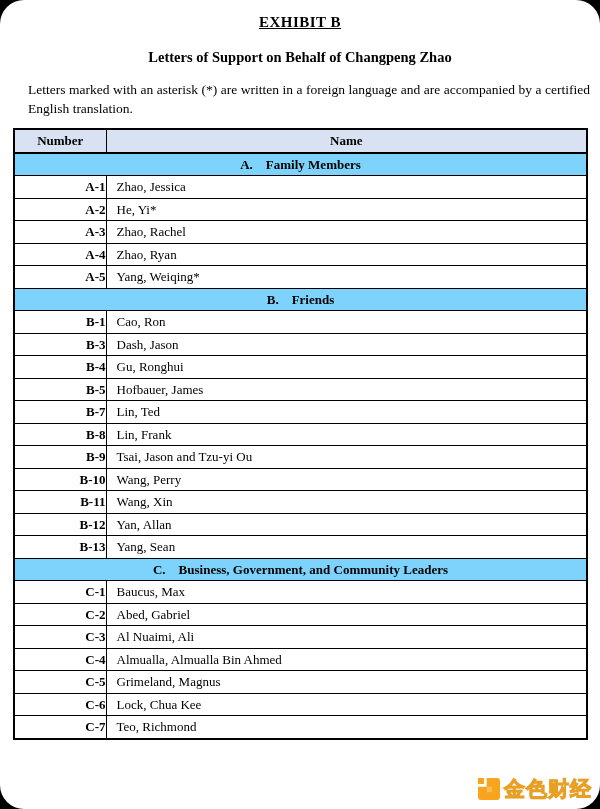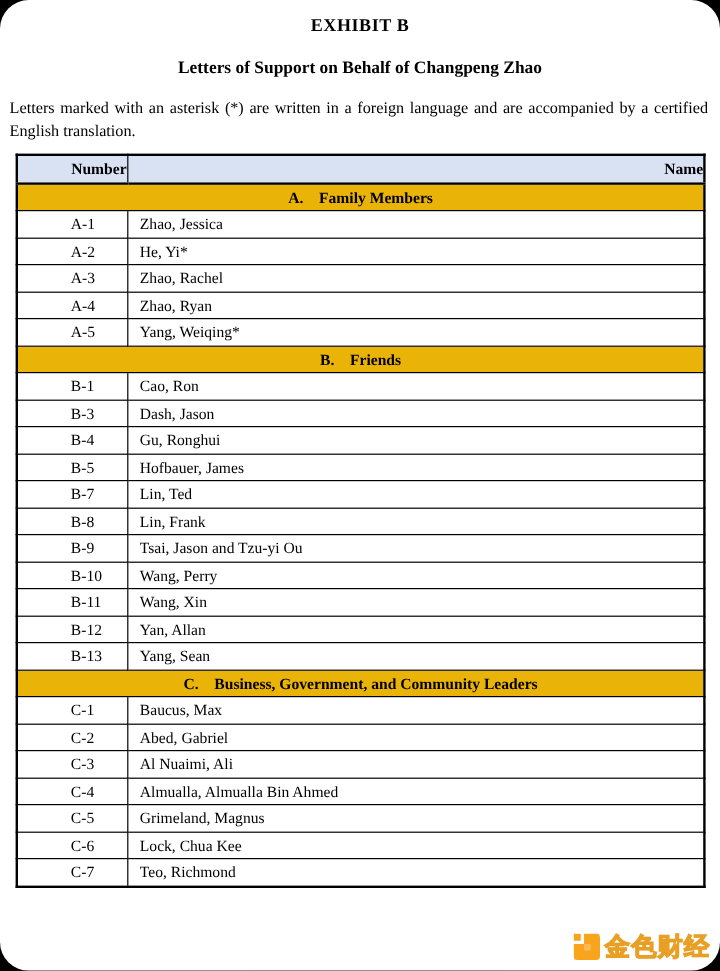--- a/index.html
+++ b/index.html
@@ -12,30 +12,31 @@
     overflow: hidden;
     font-family: "Liberation Serif", "DejaVu Serif", serif;
     color: #000;
     box-sizing: border-box;
   }
   .exhibit-title {
     margin: 14px 0 0 0;
     text-align: center;
     font-size: 15px;
     font-weight: bold;
+    text-decoration: underline;
     letter-spacing: 0.5px;
   }
   .subtitle {
     margin: 18px 0 0 0;
     text-align: center;
     font-size: 14.5px;
     font-weight: bold;
   }
   .note {
-    margin: 14px 10px 0 8px;
+    margin: 14px 10px 0 28px;
     font-size: 13.5px;
     line-height: 19px;
     text-align: justify;
   }
   table.letters {
     border-collapse: collapse;
     table-layout: fixed;
     width: 575px;
     margin: 10px 0 0 13px;
     border: 2px solid #000;
@@ -47,34 +48,34 @@
     padding: 0;
     height: 21.5px;
     line-height: 21px;
     vertical-align: middle;
     overflow: hidden;
     white-space: nowrap;
   }
   tr.header-row th {
     background: #d9e2f3;
     font-weight: bold;
-    text-align: right;
+    text-align: center;
     border-bottom: 2px solid #000;
     font-size: 13px;
   }
   tr.section-row td {
-    background: #eab308;
+    background: #7dd3fc;
     font-weight: bold;
     text-align: center;
   }
   .sec-letter { font-weight: bold; }
   .sec-title { font-weight: bold; margin-left: 13px; }
   td.num {
-    font-weight: normal;
-    text-align: left;
+    font-weight: bold;
+    text-align: right;
     padding-left: 44px;
   }
   td.name {
     text-align: left;
     padding-left: 10px;
   }
   .watermark {
     position: absolute;
     right: 8px;
     bottom: 6px;

